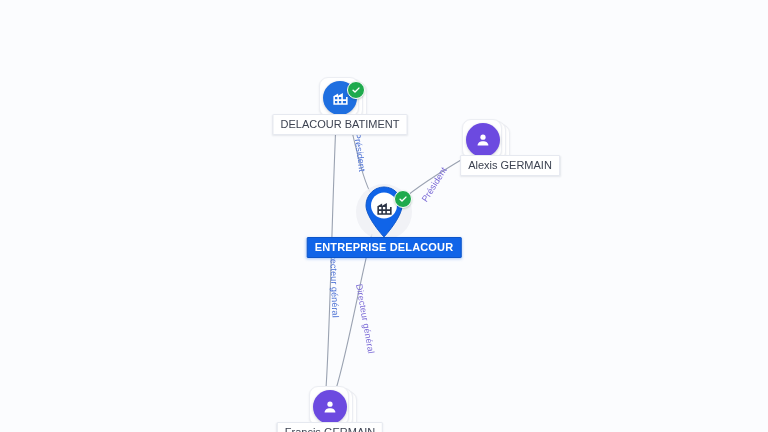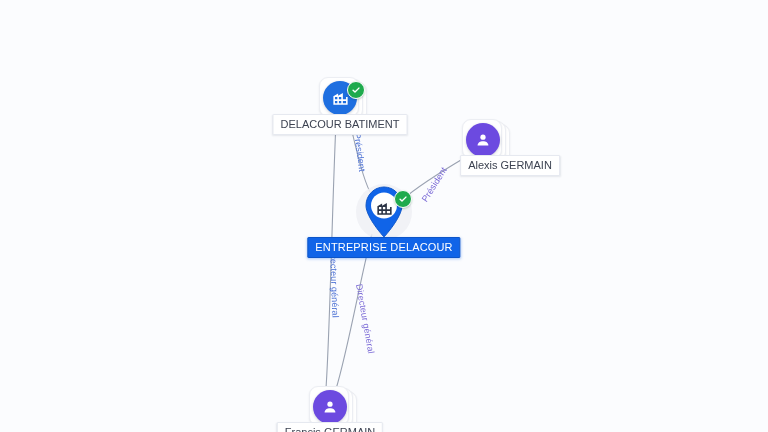--- a/index.html
+++ b/index.html
@@ -103,20 +103,21 @@
     color: #3c4251;
     border: 1px solid #e6e9f0;
     box-shadow: 0 1px 2px rgba(40,50,80,0.10);
   }
   .node-label.selected {
     background: #1064e8;
     color: #ffffff;
     border: 1px solid #0d55c8;
     letter-spacing: .15px;
     box-shadow: 0 1px 3px rgba(16,100,232,0.35);
+    font-weight: bold;
   }
 
   
   .edge-label {
     position: absolute;
     font-size: 9px;
     line-height: 10px;
     white-space: nowrap;
     transform-origin: 0 50%;
     letter-spacing: .1px;

